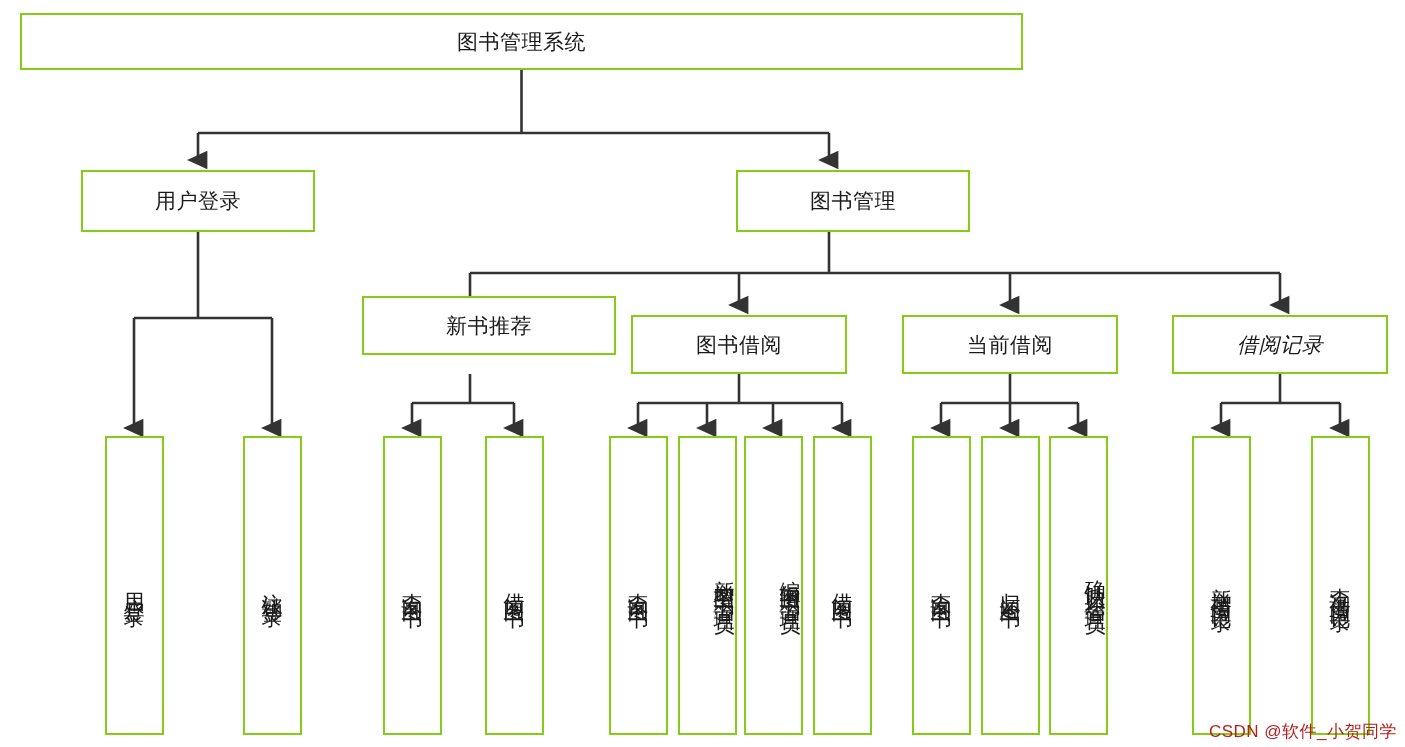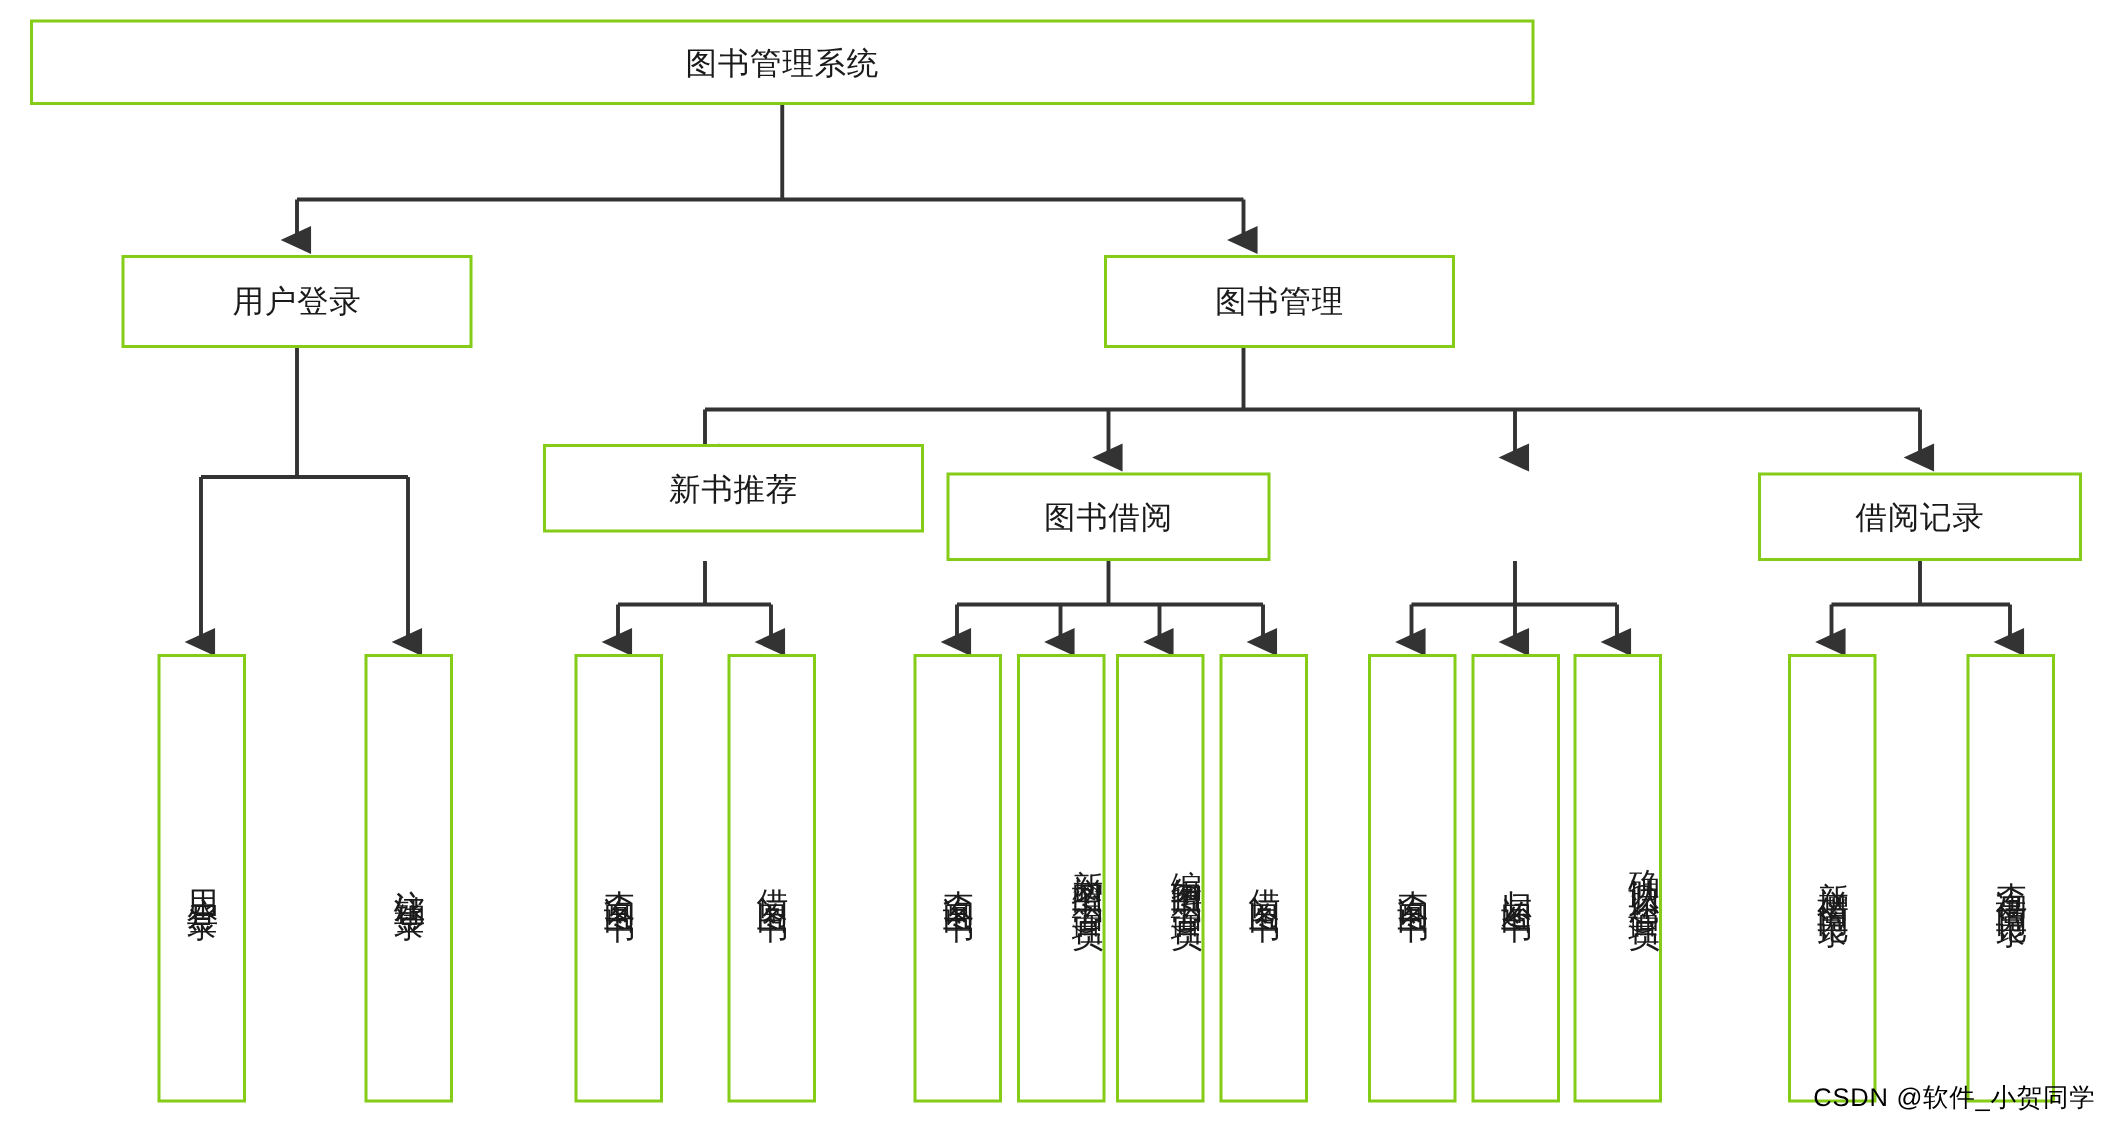--- a/index.html
+++ b/index.html
@@ -55,21 +55,21 @@
   }
   .node-label {
     display: block;
     white-space: nowrap;
   }
   .watermark {
     position: absolute;
     right: 8px;
     bottom: 4px;
     font-size: 17px;
-    color: #000000;
+    color: #b91c1c;
     letter-spacing: 0.5px;
     white-space: nowrap;
   }
 </style>
 </head>
 <body>
 
 <div id="diagram-root">
 
   <svg id="edges-layer" width="1405" height="747" viewBox="0 0 1405 747" xmlns="http://www.w3.org/2000/svg">
@@ -135,22 +135,25 @@
   </div>
 
   <div class="node horiz" style="left:362px; top:296px; width:254px; height:59px;">
     <span class="node-label">新书推荐</span>
   </div>
 
   <div class="node horiz" style="left:631px; top:315px; width:216px; height:59px;align-items:center;">
     <span class="node-label">图书借阅</span>
   </div>
 
-
-  <div class="node horiz" style="left:1172px; top:315px; width:216px; height:59px;">
+  <div class="node horiz" style="left:902px; top:315px; width:216px; height:59px;">
+    <span class="node-label">当前借阅</span>
+  </div>
+
+  <div class="node horiz" style="left:1172px; top:315px; width:216px; height:59px;font-style:italic;">
     <span class="node-label">借阅记录</span>
   </div>
 
   <div class="node vert tall-text" style="left:105px; top:436px; width:59px; height:299px;">
     <span class="node-label">用户登录</span>
   </div>
 
   <div class="node vert tall-text" style="left:243px; top:436px; width:59px; height:299px;">
     <span class="node-label">注销登录</span>
   </div>

